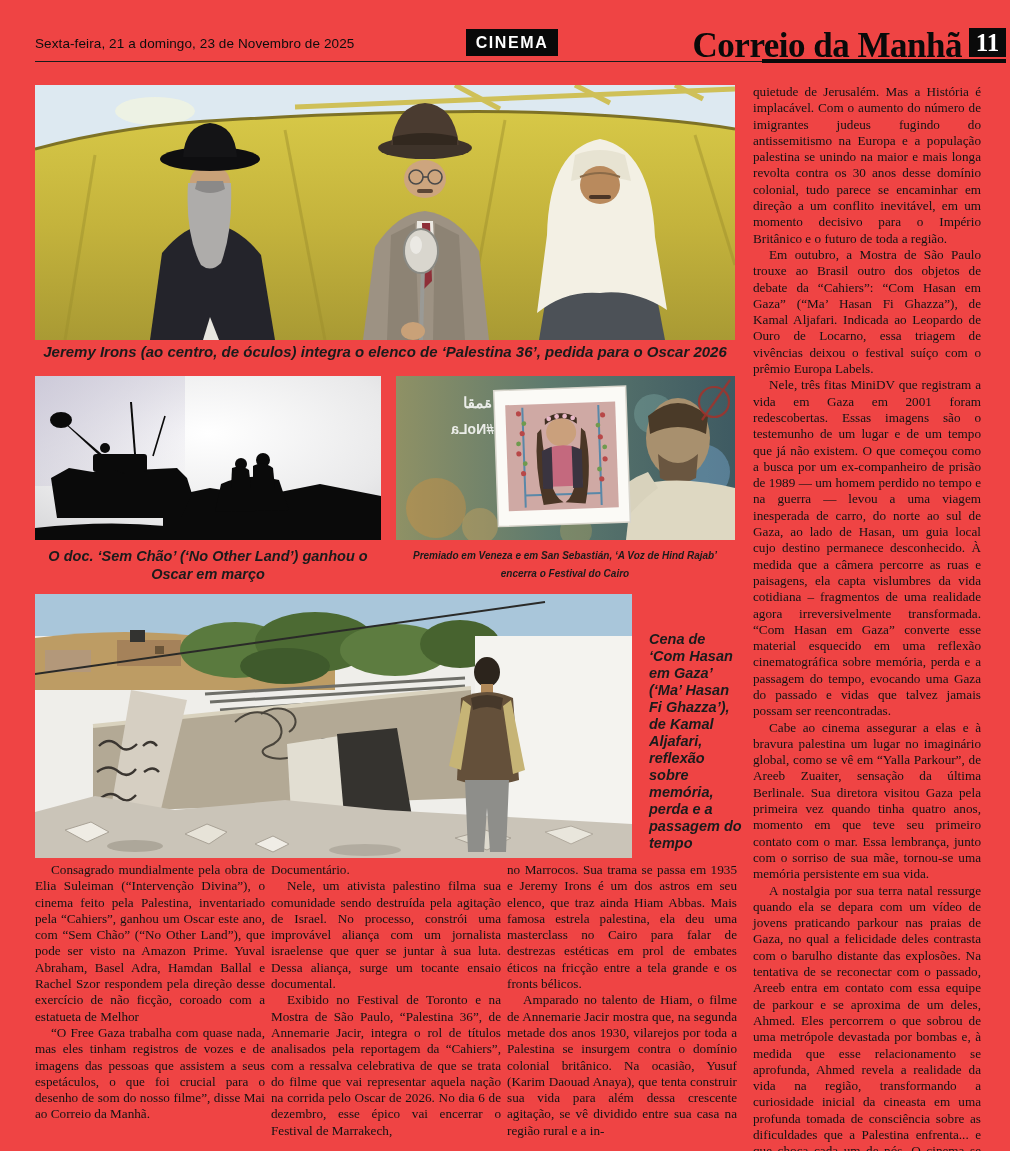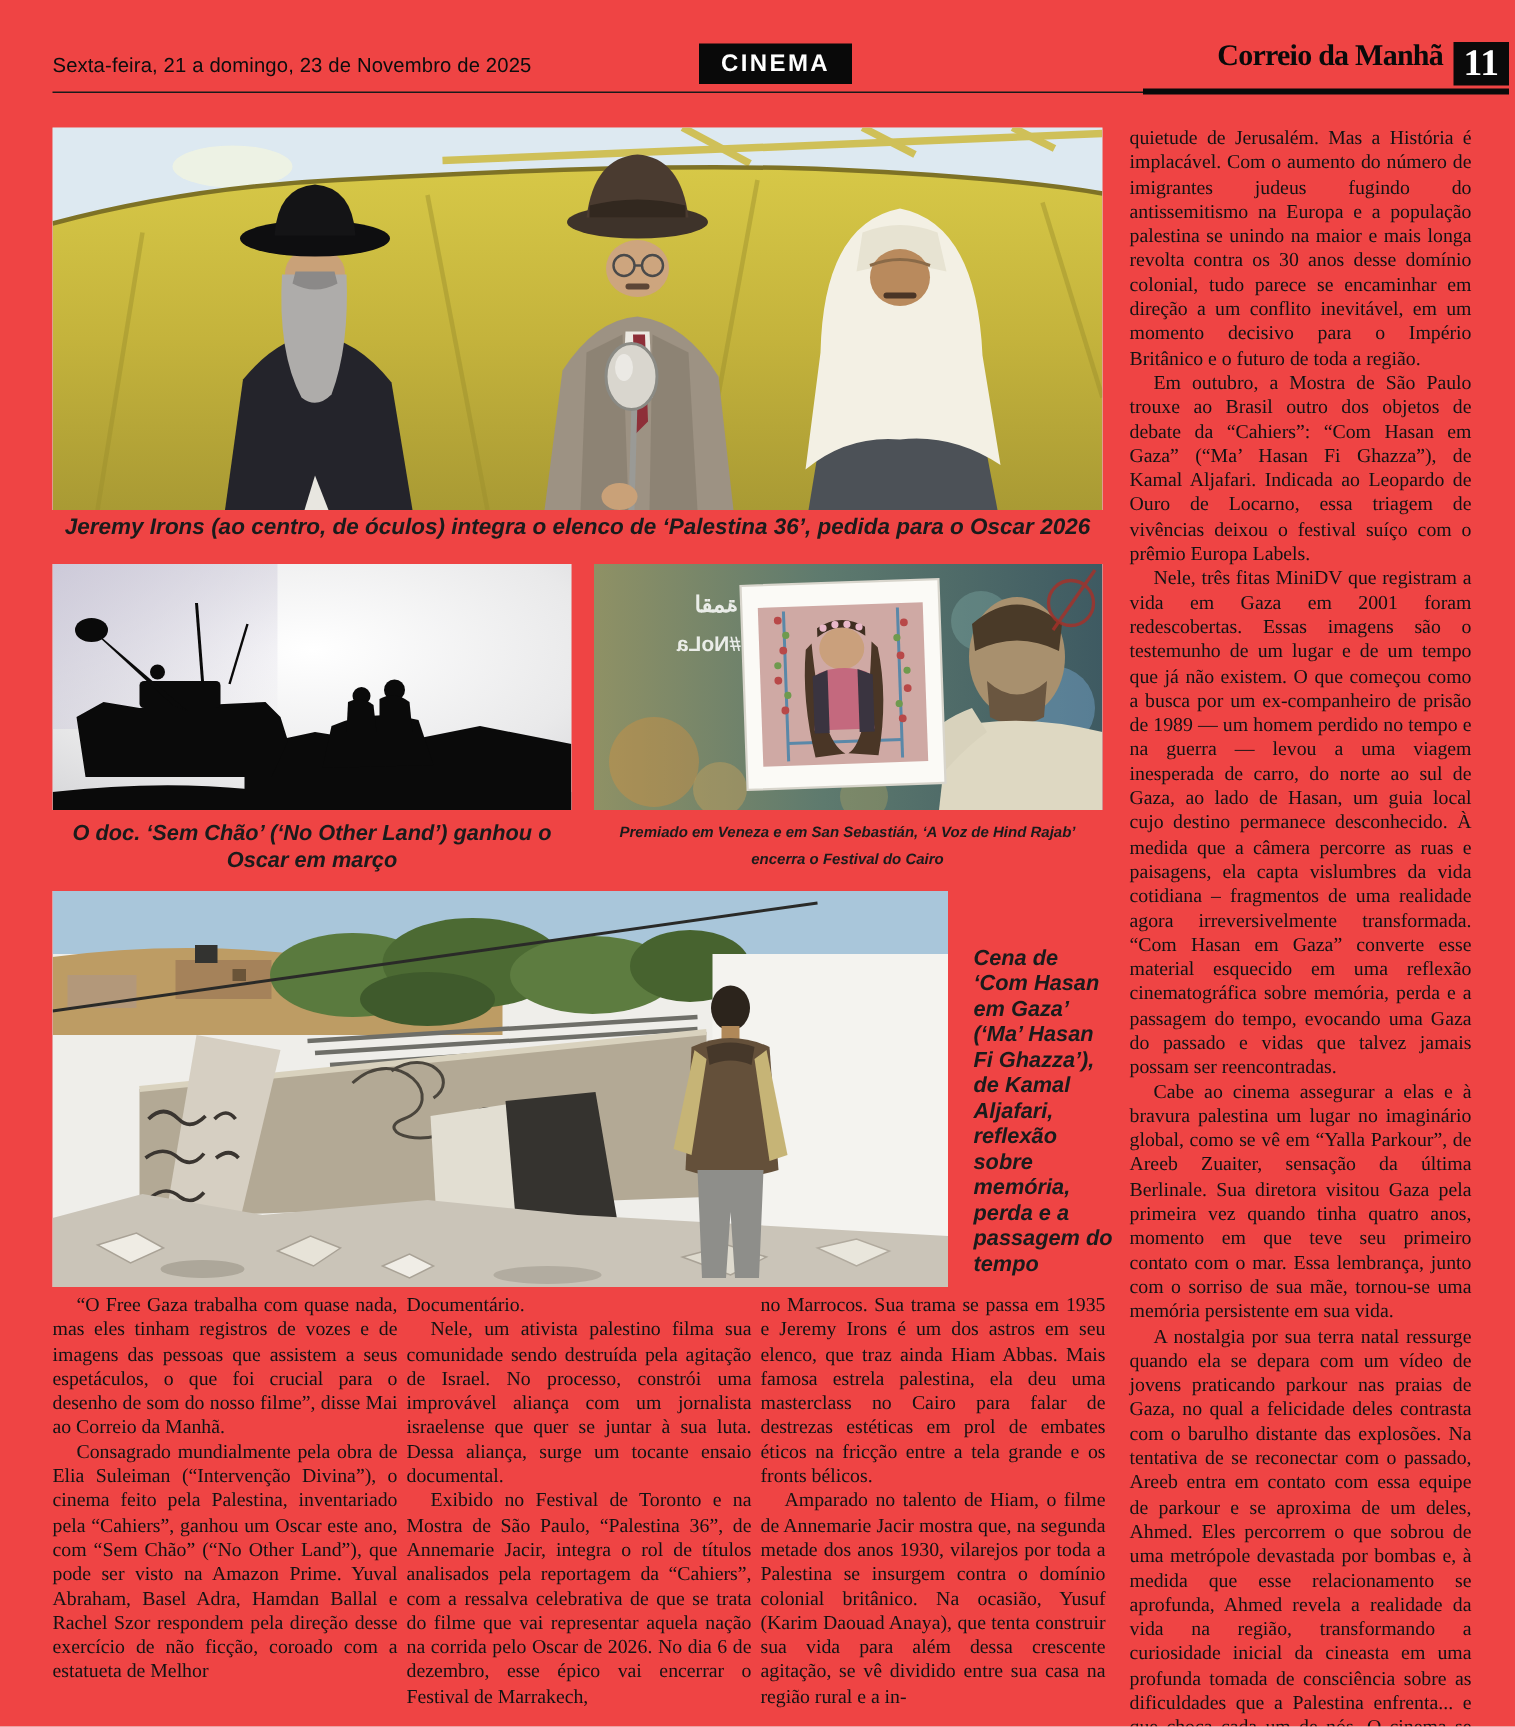--- a/index.html
+++ b/index.html
@@ -1,26 +1,26 @@
 <!DOCTYPE html>
 <html lang="pt"><head>
 <meta charset="utf-8">
 <style>
   html,body{margin:0;padding:0;background:#e9e9e9;}
   .page{position:relative;width:1010px;height:1151px;background:#ef4444;margin:0 auto;
         font-family:"Liberation Serif","DejaVu Serif",serif;color:#161616;overflow:hidden;}
   
   .date{position:absolute;left:35px;top:36px;font-family:"Liberation Sans",sans-serif;
         font-size:13.5px;color:#0d0d0d;letter-spacing:.1px;}
-  .section-badge{position:absolute;left:466px;top:29px;width:102px;height:27px;background:#090909;
+  .section-badge{position:absolute;left:466px;top:29px;width:92px;height:27px;background:#090909;
         display:flex;align-items:center;justify-content:center;}
   .section-badge span{color:#fff;font-family:"Liberation Sans",sans-serif;font-weight:bold;
         font-size:16px;letter-spacing:1.6px;}
   .masthead{position:absolute;right:48px;top:26px;font-family:"Liberation Serif",serif;
-        font-weight:bold;font-size:20px;letter-spacing:-.5px;color:#0a0a0a;}
+        font-weight:bold;font-size:35px;letter-spacing:-.5px;color:#0a0a0a;}
   .pagenum{position:absolute;left:969px;top:28px;width:37px;height:29px;background:#0a0a0a;
         display:flex;align-items:center;justify-content:center;color:#fff;
         font-family:"Liberation Serif",serif;font-weight:bold;font-size:25px;}
   .rule-thin{position:absolute;left:35px;top:61px;width:971px;height:1px;background:#1a1a1a;}
   .rule-thick{position:absolute;left:762px;top:59px;width:244px;height:4px;background:#0a0a0a;}
   
   .ph{position:absolute;overflow:hidden;background:#ddd;}
   .ph svg{display:block;width:100%;height:100%;}
   #photo1{left:35px;top:85px;width:700px;height:255px;}
   #photo2{left:35px;top:376px;width:346px;height:164px;}
@@ -302,22 +302,22 @@
         <path d="M436,104 Q452,98 468,104 L466,116 Q452,110 438,116 Z" fill="#46382a"></path>
         <path d="M428,106 L414,172 L426,176 L436,112 Z" fill="#c6b476"></path>
         <path d="M476,106 L490,176 L478,180 L468,112 Z" fill="#c6b476"></path>
         <path d="M430,186 L474,186 L471,258 L455,258 L452,214 L449,258 L433,258 Z" fill="#8e8e8a"></path>
       </g>
     </svg>
   </div>
   <div id="cap4" class="cap">Cena de ‘Com Hasan em Gaza’ (‘Ma’ Hasan Fi Ghazza’), de Kamal Aljafari, reflexão sobre memória, perda e a passagem do tempo</div>
 
   <div id="col1" class="bodycol">
+    <p class="ind">Consagrado mundialmente pela obra de Elia Suleiman (“Intervenção Divina”), o cinema feito pela Palestina, inventariado pela “Cahiers”, ganhou um Oscar este ano, com “Sem Chão” (“No Other Land”), que pode ser visto na Amazon Prime. Yuval Abraham, Basel Adra, Hamdan Ballal e Rachel Szor respondem pela direção desse exercício de não ficção, coroado com a estatueta de Melhor</p>
     <p class="ind">“O Free Gaza trabalha com quase nada, mas eles tinham registros de vozes e de imagens das pessoas que assistem a seus espetáculos, o que foi crucial para o desenho de som do nosso filme”, disse Mai ao Correio da Manhã.</p>
-    <p class="ind">Consagrado mundialmente pela obra de Elia Suleiman (“Intervenção Divina”), o cinema feito pela Palestina, inventariado pela “Cahiers”, ganhou um Oscar este ano, com “Sem Chão” (“No Other Land”), que pode ser visto na Amazon Prime. Yuval Abraham, Basel Adra, Hamdan Ballal e Rachel Szor respondem pela direção desse exercício de não ficção, coroado com a estatueta de Melhor</p>
   </div>
   <div id="col2" class="bodycol">
     <p>Documentário.</p>
     <p class="ind">Nele, um ativista palestino filma sua comunidade sendo destruída pela agitação de Israel. No processo, constrói uma improvável aliança com um jornalista israelense que quer se juntar à sua luta. Dessa aliança, surge um tocante ensaio documental.</p>
     <p class="ind">Exibido no Festival de Toronto e na Mostra de São Paulo, “Palestina 36”, de Annemarie Jacir, integra o rol de títulos analisados pela reportagem da “Cahiers”, com a ressalva celebrativa de que se trata do filme que vai representar aquela nação na corrida pelo Oscar de 2026. No dia 6 de dezembro, esse épico vai encerrar o Festival de Marrakech,</p>
   </div>
   <div id="col3" class="bodycol">
     <p>no Marrocos. Sua trama se passa em 1935 e Jeremy Irons é um dos astros em seu elenco, que traz ainda Hiam Abbas. Mais famosa estrela palestina, ela deu uma masterclass no Cairo para falar de destrezas estéticas em prol de embates éticos na fricção entre a tela grande e os fronts bélicos.</p>
     <p class="ind">Amparado no talento de Hiam, o filme de Annemarie Jacir mostra que, na segunda metade dos anos 1930, vilarejos por toda a Palestina se insurgem contra o domínio colonial britânico. Na ocasião, Yusuf (Karim Daouad Anaya), que tenta construir sua vida para além dessa crescente agitação, se vê dividido entre sua casa na região rural e a in-</p>
   </div>

